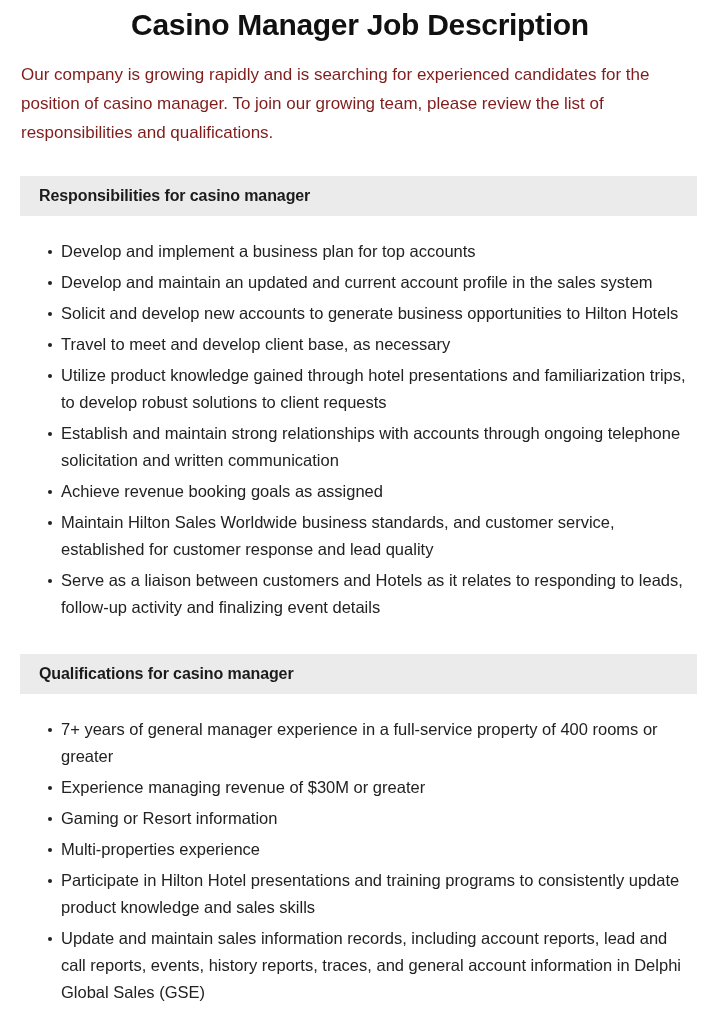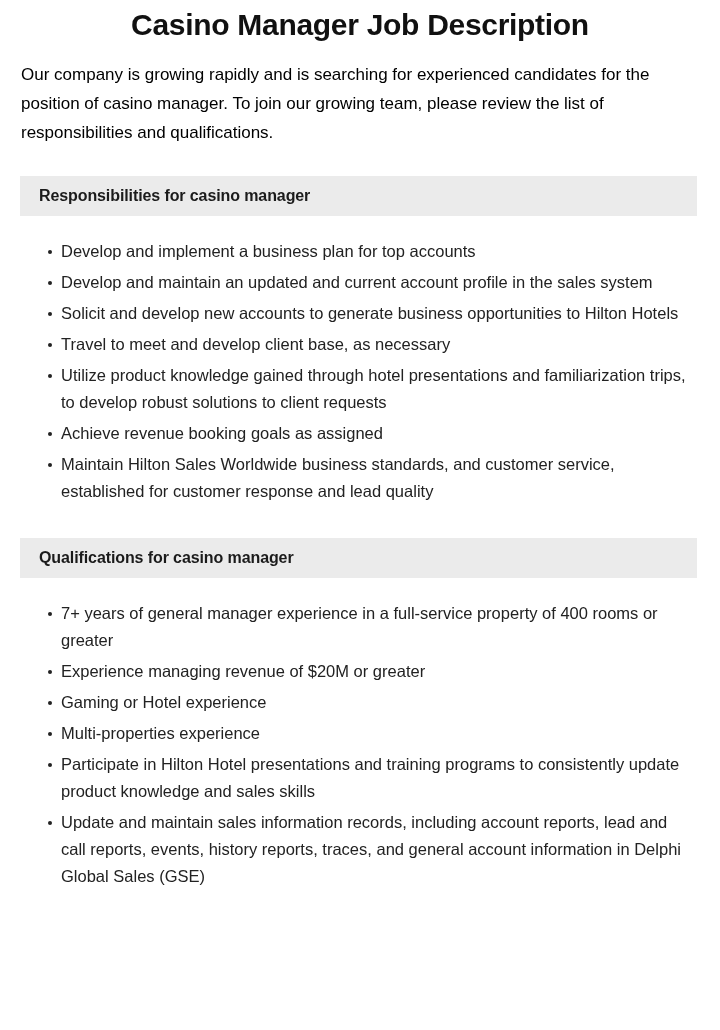--- a/index.html
+++ b/index.html
@@ -35,21 +35,21 @@
     letter-spacing: -0.3px;
     color: #111111;
   }
 
   
   .intro {
     margin: 16px 0 0 0;
     padding: 0 24px 0 21px;
     font-size: 17px;
     line-height: 29px;
-    color: #000000;
+    color: #7f1d1d;
     text-align: left;
   }
 
   
   .section {
     margin-top: 29px;
   }
   .section.second {
     margin-top: 33px;
   }
@@ -107,32 +107,34 @@
   <div class="section">
     <div class="section-header">
       <span class="section-header-title">Responsibilities for casino manager</span>
     </div>
     <ul class="bullet-list">
       <li class="bullet-item">Develop and implement a business plan for top accounts</li>
       <li class="bullet-item">Develop and maintain an updated and current account profile in the sales system</li>
       <li class="bullet-item">Solicit and develop new accounts to generate business opportunities to Hilton Hotels</li>
       <li class="bullet-item">Travel to meet and develop client base, as necessary</li>
       <li class="bullet-item">Utilize product knowledge gained through hotel presentations and familiarization trips, to develop robust solutions to client requests</li>
+      <li class="bullet-item">Establish and maintain strong relationships with accounts through ongoing telephone solicitation and written communication</li>
       <li class="bullet-item">Achieve revenue booking goals as assigned</li>
       <li class="bullet-item">Maintain Hilton Sales Worldwide business standards, and customer service, established for customer response and lead quality</li>
+      <li class="bullet-item">Serve as a liaison between customers and Hotels as it relates to responding to leads, follow-up activity and finalizing event details</li>
     </ul>
   </div>
 
   <div class="section second">
     <div class="section-header">
       <span class="section-header-title">Qualifications for casino manager</span>
     </div>
     <ul class="bullet-list">
       <li class="bullet-item">7+ years of general manager experience in a full-service property of 400 rooms or greater</li>
-      <li class="bullet-item">Experience managing revenue of $20M or greater</li>
-      <li class="bullet-item">Gaming or Hotel experience</li>
+      <li class="bullet-item">Experience managing revenue of $30M or greater</li>
+      <li class="bullet-item">Gaming or Resort information</li>
       <li class="bullet-item">Multi-properties experience</li>
       <li class="bullet-item">Participate in Hilton Hotel presentations and training programs to consistently update product knowledge and sales skills</li>
       <li class="bullet-item">Update and maintain sales information records, including account reports, lead and call reports, events, history reports, traces, and general account information in Delphi Global Sales (GSE)</li>
     </ul>
   </div>
 
 </div>
 
 </body></html>

